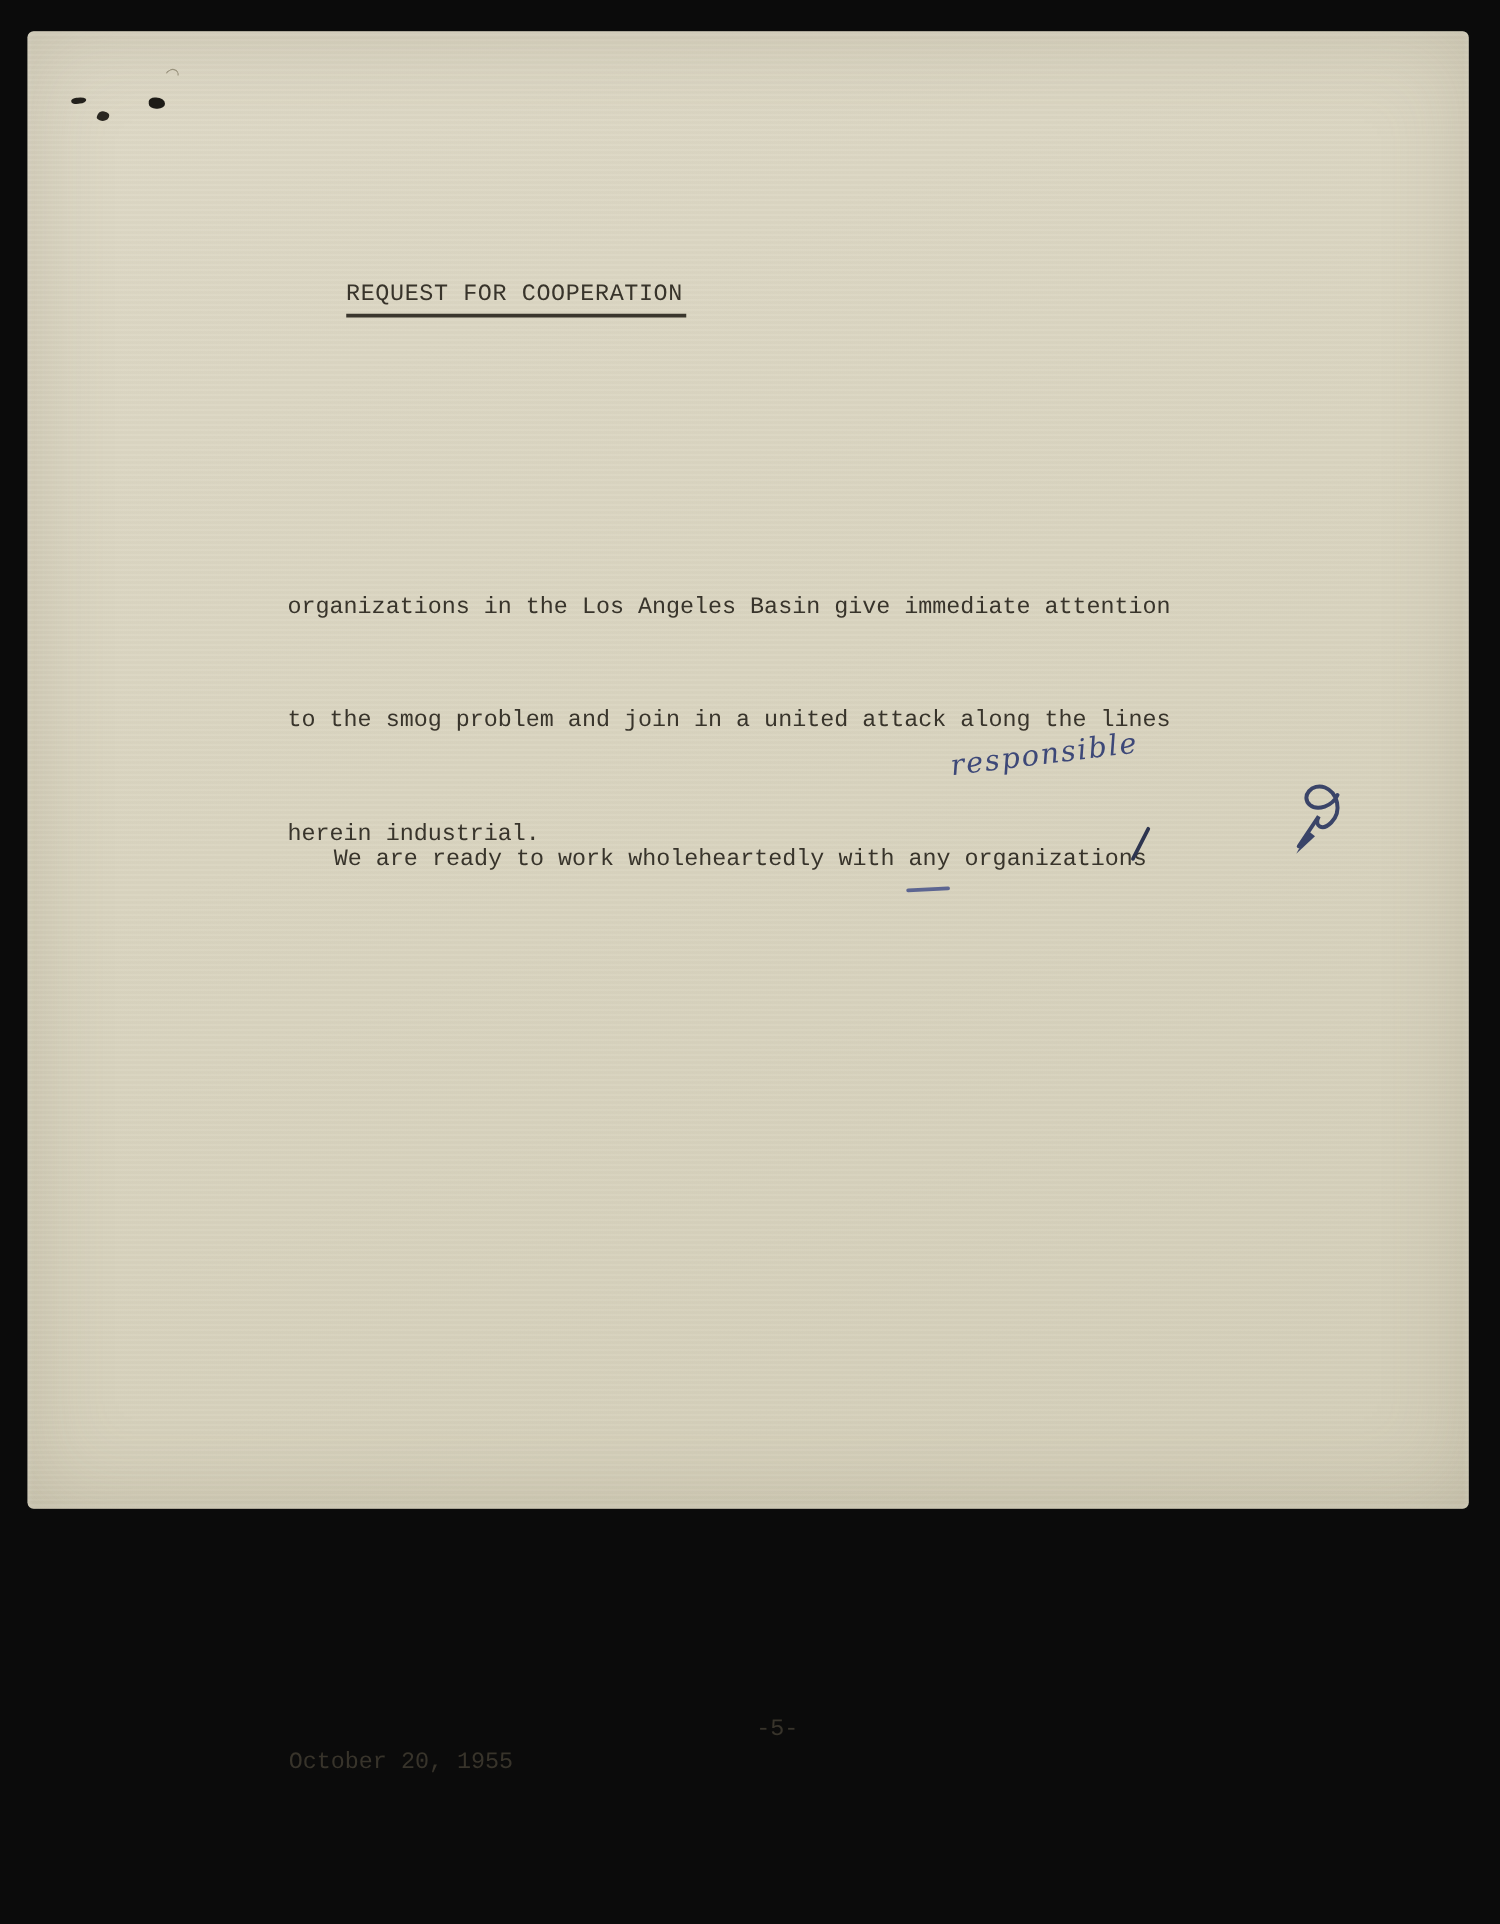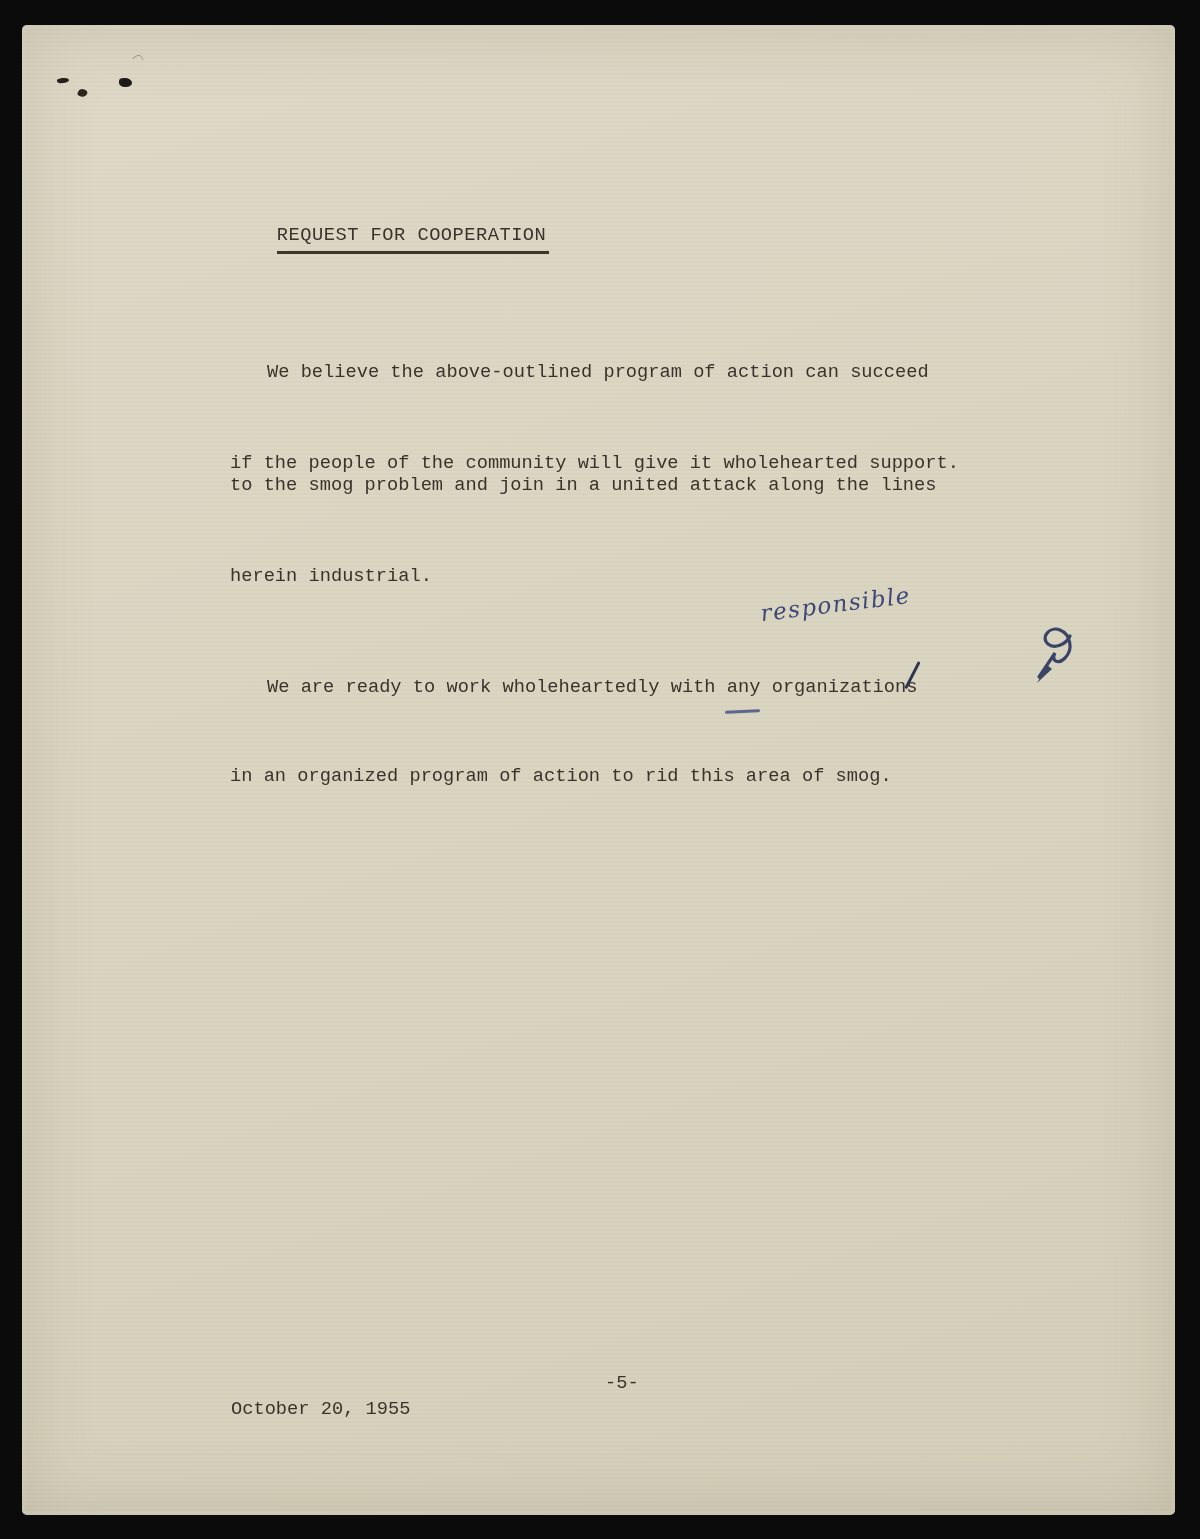--- a/index.html
+++ b/index.html
@@ -6,21 +6,21 @@
   body{
     width:1200px;height:1539px;
     background:#0b0b0b;
     position:relative;
     font-family:"Liberation Mono", monospace;
     overflow:hidden;
   }
   .paper{
     position:absolute;
     left:22px;top:25px;
-    width:1153px;height:1490px;
+    width:1153px;height:1182px;
     background:linear-gradient(160deg,#ded9c7 0%,#dad5c1 45%,#d4cfba 100%);
     border-radius:5px;
     box-shadow:inset 0 0 70px rgba(115,105,80,0.22), inset 0 0 6px rgba(255,255,250,0.35);
   }
   .paper:before{
     content:"";position:absolute;inset:0;border-radius:5px;
     background:repeating-linear-gradient(0deg, rgba(120,110,85,0.03) 0 2px, rgba(255,255,245,0.02) 2px 4px);
     pointer-events:none;
   }
   .type{
@@ -95,35 +95,31 @@
 
   <div class="speck speck1"></div>
   <div class="speck speck2"></div>
   <div class="speck speck3"></div>
   <div class="speck speck4"></div>
 
   <div class="type doc-title">
     <span class="t-inner">REQUEST FOR COOPERATION</span>
   </div>
 
-  <div class="type para p1">
-    <div class="line indent">We believe the above-outlined program of action can succeed</div>
-    <div class="line">if the people of the community will give it wholehearted support.</div>
-  </div>
 
   <div class="type para p2">
+    <div class="line">organizations in the Los Angeles Basin give immediate attention</div>
     <div class="line">to the smog problem and join in a united attack along the lines</div>
     <div class="line">herein industrial.</div>
   </div>
 
   <div class="annotation">responsible</div>
 
   <div class="type para p3">
     <div class="line indent"><span>We are ready to work wholeheartedly with </span><span class="u-any">any</span><span> organization</span><span class="struck">s</span></div>
-    <div class="line">in an organized program of action to rid this area of smog.</div>
   </div>
 
   <div class="margin-mark">
     <svg width="56" height="80" viewBox="0 0 56 80">
       <path d="M14 64 L30 40 C26 48 33 52 40 45 C49 36 45 21 35 17 C25 13 15 24 23 31 C29 36 41 32 45 23" fill="none" stroke="#3a4468" stroke-width="3.2" stroke-linecap="round"></path>
       <path d="M12 70 L22 52 L27 56 Z" fill="#3a4468"></path>
     </svg>
   </div>
 
   <div class="type page-number">-5-</div>

